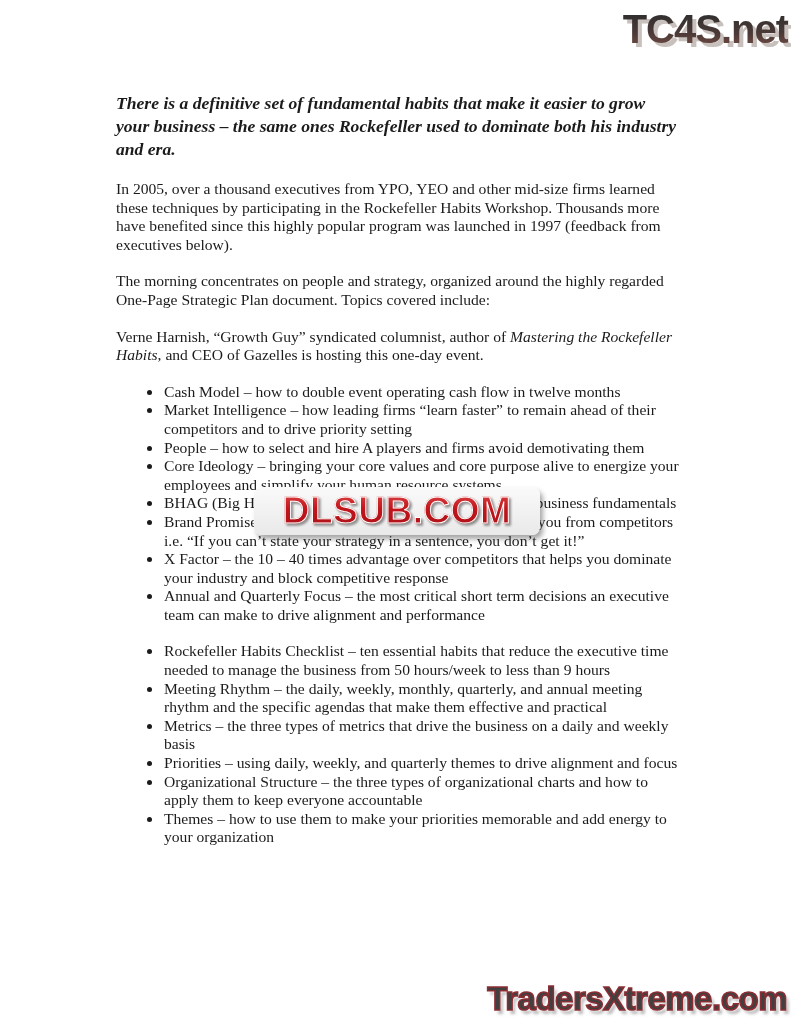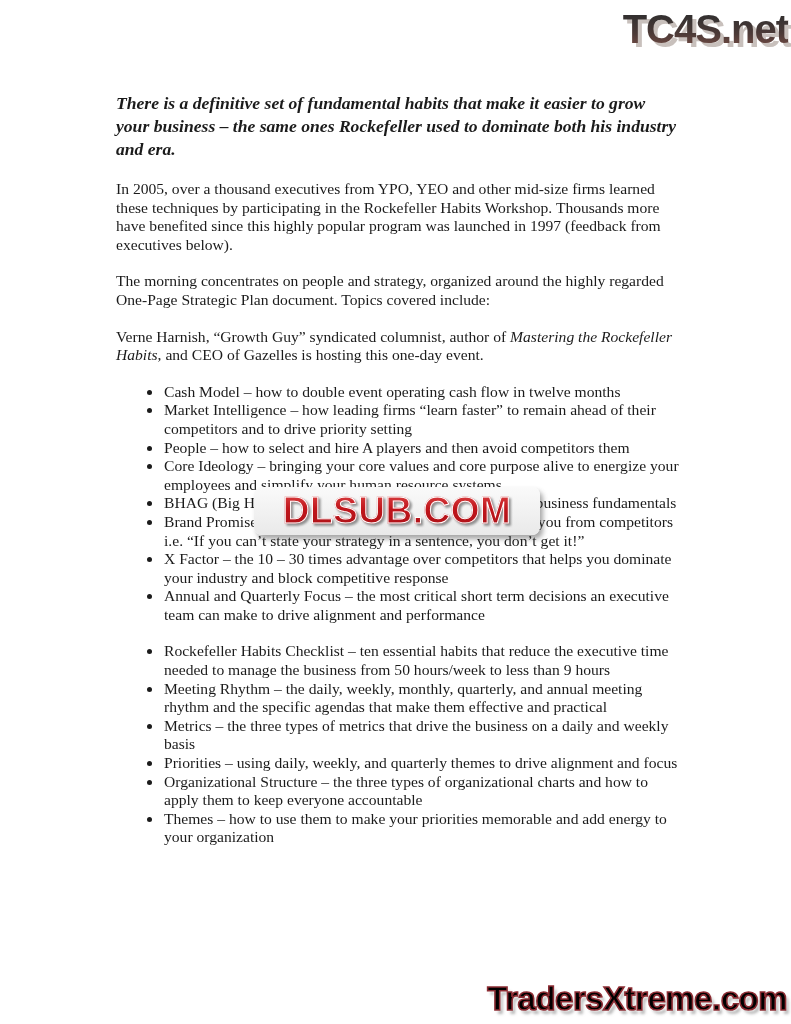--- a/index.html
+++ b/index.html
@@ -88,21 +88,21 @@
 
   
   .wm-bottom {
     position: absolute;
     top: 980px; right: 4px;
     font-family: "Liberation Sans", sans-serif;
     font-weight: 900;
     font-size: 33px;
     letter-spacing: -0.5px;
     white-space: nowrap;
-    color: #000000;
+    color: #404040;
     -webkit-text-stroke: 1.6px #8c2c33;
     text-shadow:
       0 0 2px #ffffff, 0 0 3px #ffffff, 0 0 4px #ffffff,
       3px 4px 3px rgba(120,120,120,0.55);
   }
 </style>
 </head>
 <body>
 
 <div class="page">
@@ -118,25 +118,25 @@
 
     <p class="para">In 2005, over a thousand executives from YPO, YEO and other mid-size firms learned these techniques by participating in the Rockefeller Habits Workshop. Thousands more have benefited since this highly popular program was launched in 1997 (feedback from executives below).</p>
 
     <p class="para">The morning concentrates on people and strategy, organized around the highly regarded One-Page Strategic Plan document. Topics covered include:</p>
 
     <p class="para"><span>Verne Harnish, “Growth Guy” syndicated columnist, author of </span><span class="italic">Mastering the Rockefeller Habits</span><span>, and CEO of Gazelles is hosting this one-day event.</span></p>
 
     <ul class="topics">
       <li>Cash Model – how to double event operating cash flow in twelve months</li>
       <li>Market Intelligence – how leading firms “learn faster” to remain ahead of their competitors and to drive priority setting</li>
-      <li>People – how to select and hire A players and then avoid competitors them</li>
+      <li>People – how to select and hire A players and firms avoid demotivating them</li>
       <li>Core Ideology – bringing your core values and core purpose alive to energize your employees and simplify your human resource systems</li>
       <li>BHAG (Big Hairy Audacious Goal) – aligning it with your business fundamentals</li>
       <li>Brand Promise – the measurable promise that differentiates you from competitors i.e. “If you can’t state your strategy in a sentence, you don’t get it!”</li>
-      <li>X Factor – the 10 – 30 times advantage over competitors that helps you dominate your industry and block competitive response</li>
+      <li>X Factor – the 10 – 40 times advantage over competitors that helps you dominate your industry and block competitive response</li>
       <li>Annual and Quarterly Focus – the most critical short term decisions an executive team can make to drive alignment and performance</li>
     </ul>
 
 
     <ul class="topics">
       <li>Rockefeller Habits Checklist – ten essential habits that reduce the executive time needed to manage the business from 50 hours/week to less than 9 hours</li>
       <li>Meeting Rhythm – the daily, weekly, monthly, quarterly, and annual meeting rhythm and the specific agendas that make them effective and practical</li>
       <li>Metrics – the three types of metrics that drive the business on a daily and weekly basis</li>
       <li>Priorities – using daily, weekly, and quarterly themes to drive alignment and focus</li>
       <li>Organizational Structure – the three types of organizational charts and how to apply them to keep everyone accountable</li>

